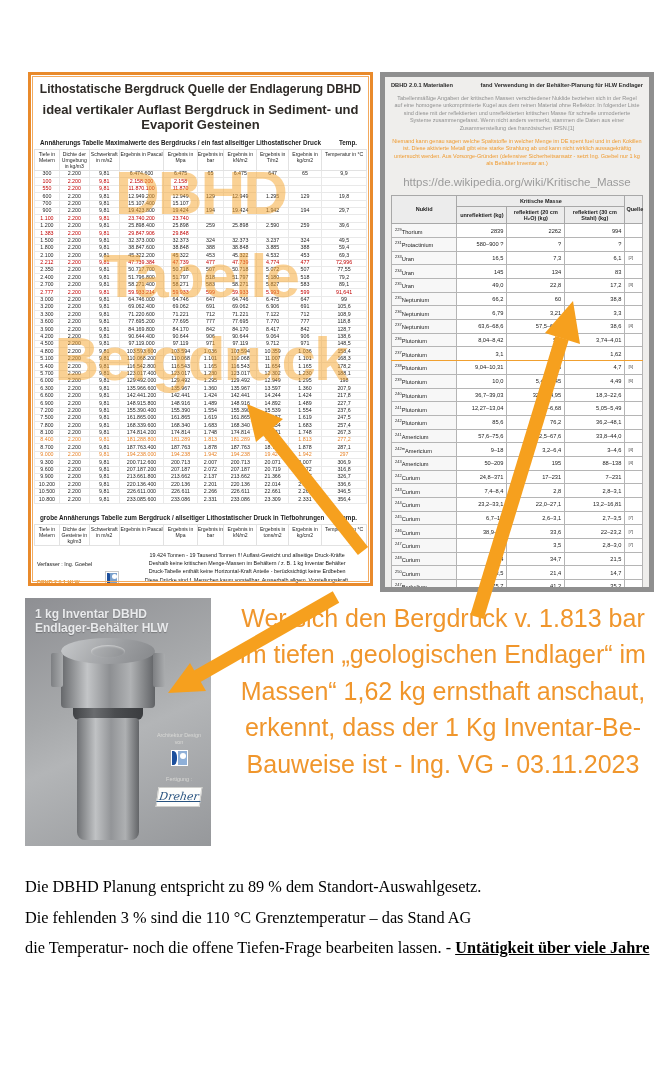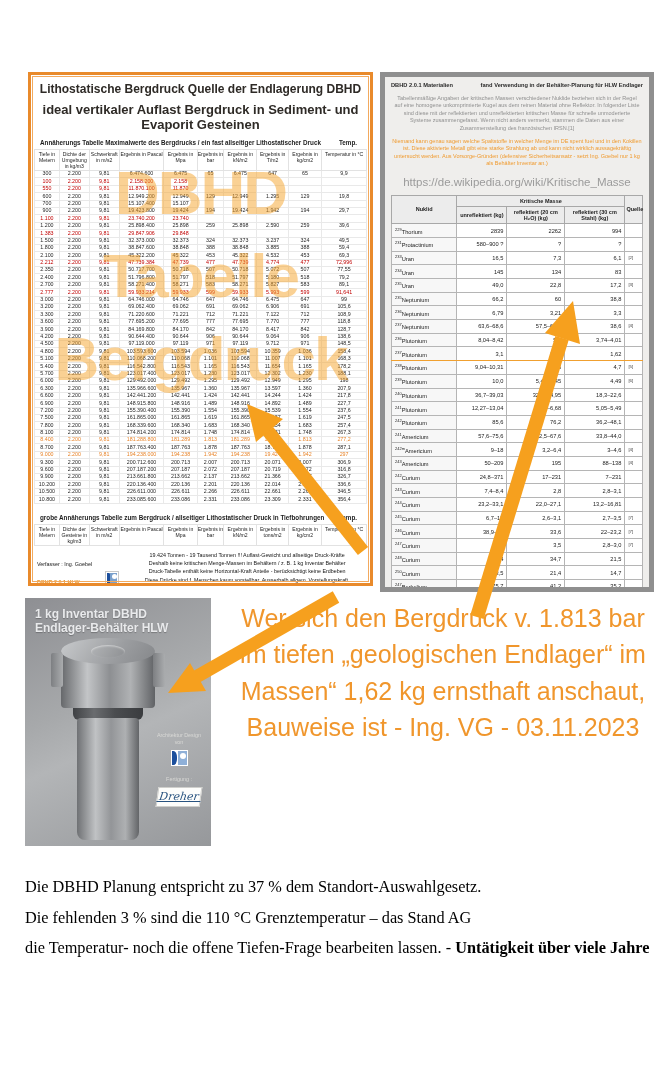--- a/index.html
+++ b/index.html
@@ -89,21 +89,21 @@
   .dreher-logo span { font-family:"DejaVu Serif", serif; font-style:italic; font-size:11px; color:#27527f;
     border-bottom:1px solid #27527f; padding:0 2px 1px 2px; }
 
   
   .callout { position:absolute; left:222px; top:600px; width:442px; text-align:center;
     color:#f0962c; font-size:25px; line-height:36.4px; }
 
   
   .bottom-text { position:absolute; left:25px; top:872px; width:630px;
     font-family:"Liberation Serif", serif; font-size:16.3px; line-height:30.6px; color:#000; }
-  .bottom-text b { font-weight:bold; }
+  .bottom-text b { font-weight:bold;text-decoration:underline; }
 
   
   .arrows { position:absolute; left:0; top:0; width:668px; height:1080px; pointer-events:none; z-index:60; }
 </style>
 </head>
 <body>
 
 <div class="page">
 
   <section class="left-sheet">
@@ -982,25 +982,26 @@
       <div class="dreher-logo">
         <span>Dreher</span>
       </div>
     </div>
   </section>
 
   <div class="callout" id="callout">
       <div>Wer sich den Bergdruck v. 1.813 bar</div>
       <div>im tiefen „geologischen Endlager“ im</div>
       <div>Massen“ 1,62 kg ernsthaft anschaut,</div>
+      <div>erkennt, dass der 1 Kg Inventar-Be-</div>
       <div>Bauweise ist - Ing. VG - 03.11.2023</div>
     </div>
 
   <div class="bottom-text" id="bottom-text">
-      <div>Die DBHD Planung entspricht zu 37 % dem Standort-Auswahlgesetz.</div>
+      <div>Die DBHD Planung entspricht zu 89 % dem Standort-Auswahlgesetz.</div>
       <div>Die fehlenden 3 % sind die 110 °C Grenztemperatur – das Stand AG</div>
       <div>die Temperatur- noch die offene Tiefen-Frage bearbeiten lassen. - <b>Untätigkeit über viele Jahre</b></div>
     </div>
 
   <svg class="arrows" viewBox="0 0 668 1080">
     <g stroke="#f6a01e" fill="#f6a01e">
       <line x1="363" y1="551" x2="268" y2="431" stroke-width="13"></line>
       <polygon points="247,404 283,419 256,442" stroke="none"></polygon>
     </g>
     <g stroke="#f6a01e" fill="#f6a01e">

